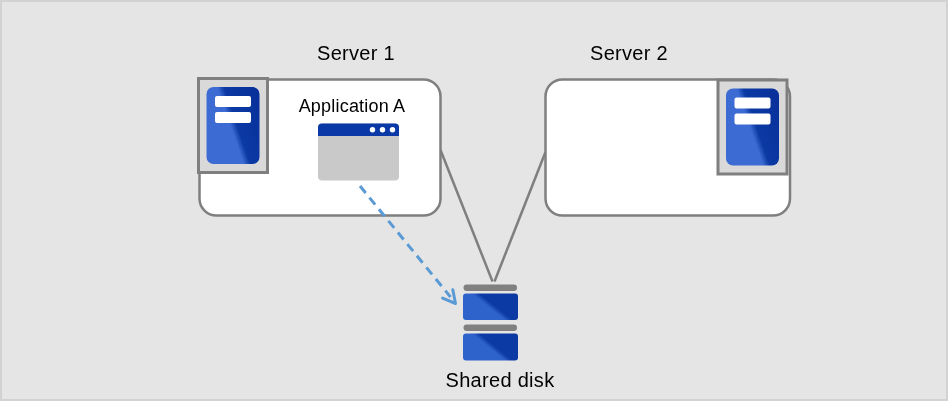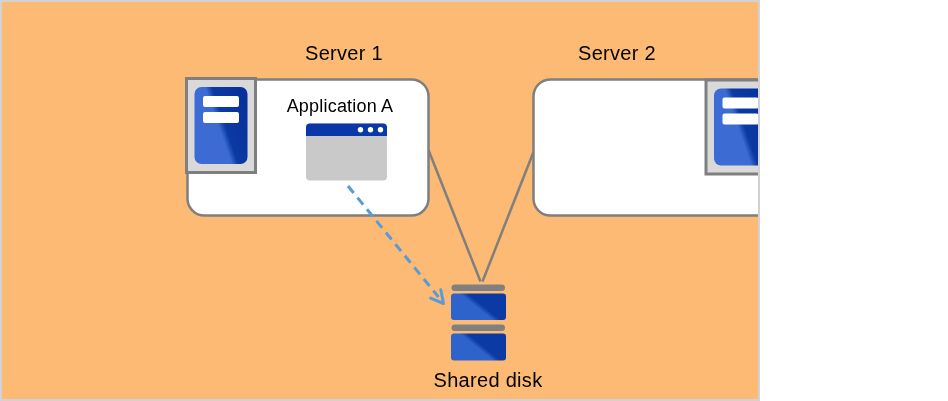--- a/index.html
+++ b/index.html
@@ -11,25 +11,26 @@
     --window-body-gray:#c9c9c9;
     --disk-bar-gray:#808080;
     --arrow-blue:#5b9bd5;
     --page-border:#d2d2d2;
     --text-color:#000000;
     --icon-bar-white:#ffffff;
   }
   html,body{margin:0;padding:0;background:#ffffff;}
   .canvas{
     position:relative;
-    width:760px;height:401px;
+    width:948px;height:401px;
     box-sizing:border-box;
     border:2px solid var(--page-border);
-    background:#fdba74;
+    background:#e5e5e5;
     overflow:hidden;
+    padding-left:12px;
   }
   svg{display:block;}
   text{
     font-family:"Liberation Sans", sans-serif;
     fill:var(--text-color);
     text-anchor:middle;
   }
   .lbl{font-size:20px;letter-spacing:0.3px;}
   .lbl-app{font-size:18px;letter-spacing:0.2px;}
   .node-box{fill:#ffffff;stroke:var(--outline-gray);stroke-width:2.5;}

